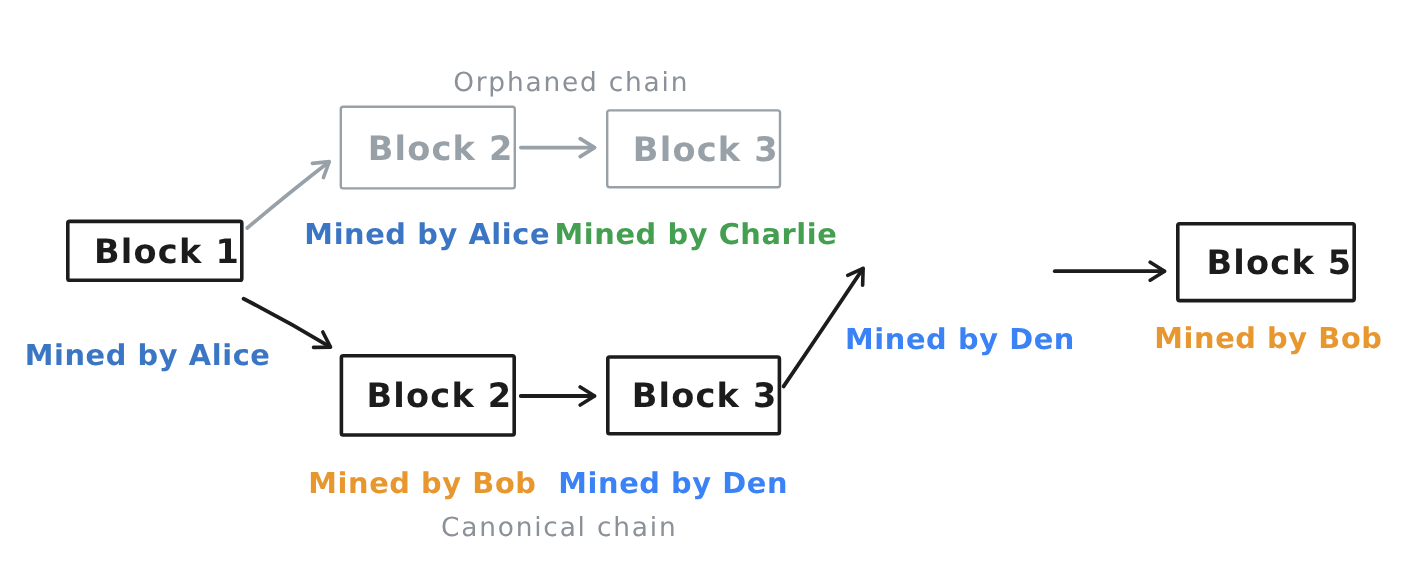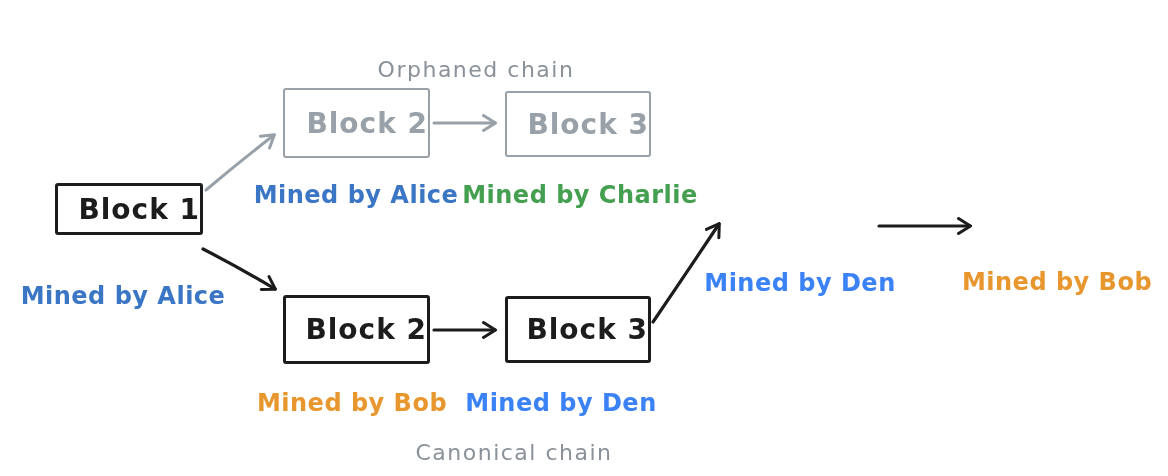--- a/index.html
+++ b/index.html
@@ -85,21 +85,21 @@
     </defs>
     <path d="M206,190 Q238,163 274,135" fill="none" stroke="#98a0a8" stroke-width="3" stroke-linecap="round" marker-end="url(#ah-black)" style="marker-end:url(#ah-gray)"></path>
     <path d="M434,123 L495,123" fill="none" stroke="#98a0a8" stroke-width="3" stroke-linecap="round" marker-end="url(#ah-gray)"></path>
     <path d="M203,249 Q240,268 275,289" fill="none" stroke="#1c1c1c" stroke-width="3.2" stroke-linecap="round" marker-end="url(#ah-black)"></path>
     <path d="M434,330 L495,330" fill="none" stroke="#1c1c1c" stroke-width="3.2" stroke-linecap="round" marker-end="url(#ah-black)"></path>
     <path d="M653,322 Q685,275 719,224" fill="none" stroke="#1c1c1c" stroke-width="3.2" stroke-linecap="round" marker-end="url(#ah-black)"></path>
     <path d="M879,226 L970,226" fill="none" stroke="#1c1c1c" stroke-width="3.2" stroke-linecap="round" marker-end="url(#ah-black)"></path>
   </svg>
 
   <div class="chain-title" style="left:476px; top:57px;">Orphaned chain</div>
-  <div class="chain-title" style="left:466px; top:440px;margin-left:48px;">Canonical chain</div>
+  <div class="chain-title" style="left:466px; top:428px;">Canonical chain</div>
 
   <div class="block solid" style="left:55px; top:183px; width:148px; height:52px;">
     <span>Block 1</span>
   </div>
   <div class="miner-label miner-blue" style="left:123px; top:282px;">Mined by Alice</div>
 
   <div class="block ghost" style="left:283px; top:88px; width:147px; height:70px;">
     <span>Block 2</span>
   </div>
   <div class="miner-label miner-blue" style="left:356px; top:181px;">Mined by Alice</div>
@@ -114,15 +114,18 @@
   </div>
   <div class="miner-label miner-orange" style="left:352px; top:389px;">Mined by Bob</div>
 
   <div class="block solid" style="left:505px; top:296px; width:146px; height:67px;">
     <span>Block 3</span>
   </div>
   <div class="miner-label miner-red" style="left:561px; top:389px;">Mined by Den</div>
 
   <div class="miner-label miner-red" style="left:800px; top:269px;">Mined by Den</div>
 
+  <div class="block solid" style="left:980px; top:185px; width:150px; height:67px;">
+    <span>Block 5</span>
+  </div>
   <div class="miner-label miner-orange" style="left:1057px; top:268px;">Mined by Bob</div>
 
 </div>
 
 </body></html>

